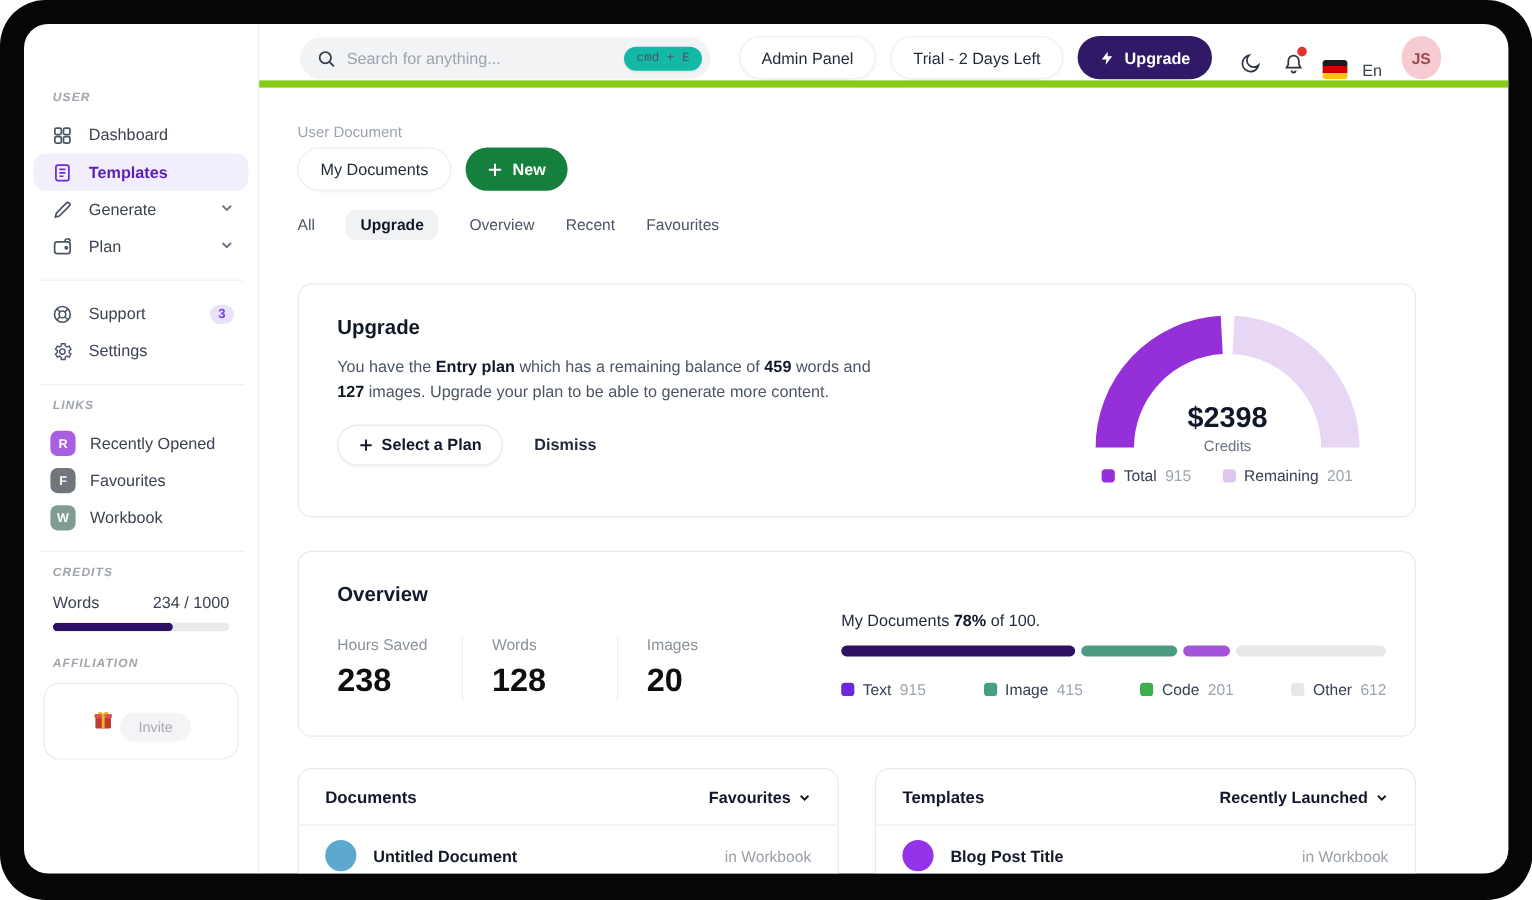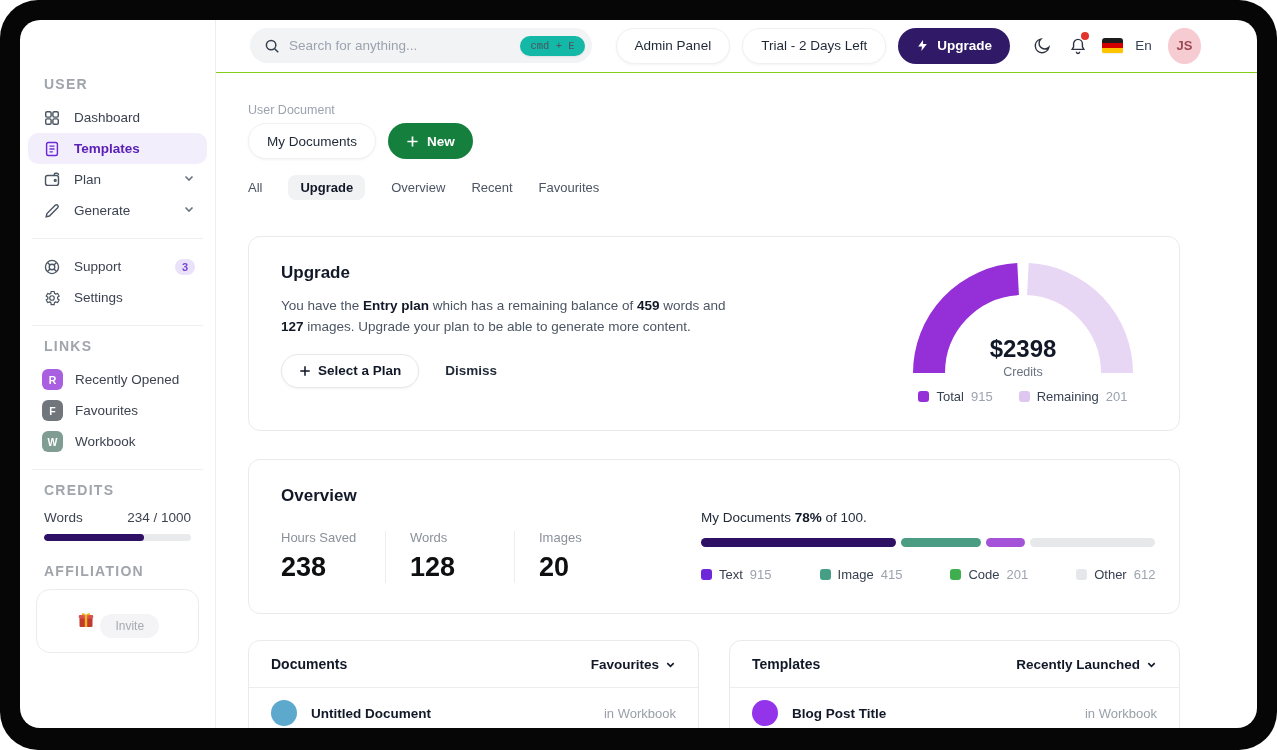--- a/index.html
+++ b/index.html
@@ -2,40 +2,40 @@
 <html><head>
 <meta charset="utf-8">
 <style>
   * { margin:0; padding:0; box-sizing:border-box; }
   html,body { width:1277px; height:750px; background:#fff; font-family:"Liberation Sans","DejaVu Sans",sans-serif; }
   .frame { position:relative; width:1277px; height:750px; background:#060606; border-radius:38px; overflow:hidden; }
   .app { position:absolute; left:20px; top:20px; right:20px; bottom:22px; background:#fff; border-radius:20px; overflow:hidden; display:flex; }
 
   
   .sidebar { width:196px; flex:0 0 196px; border-right:1px solid #ededf0; padding:56px 8px 0 8px; }
-  .section-label { font-size:14px; font-weight:700; color:#a0a4ab; letter-spacing:.09em; margin:0 0 10px 16px; }
+  .section-label { font-size:10px; font-weight:700; color:#a0a4ab; letter-spacing:.09em; margin:0 0 10px 16px;font-style:italic; }
   .nav-item { display:flex; align-items:center; gap:13px; height:31px; padding:0 12px 0 14px; border-radius:10px; color:#3c4250; font-size:13.5px; cursor:pointer; }
   .nav-item .ic { width:19px; height:19px; color:#4b5563; display:flex; align-items:center; justify-content:center; }
   .nav-item.active { background:#f3eefc; color:#5b21b6; font-weight:700; }
   .nav-item.active .ic { color:#6d28d9; }
   .nav-item .chev { margin-left:auto; color:#6b7280; }
   .nav-badge { margin-left:auto; background:#e9e2f9; color:#7744d9; font-size:11px; font-weight:600; border-radius:10px; padding:2px 7px; }
   .side-div { height:1px; background:#f0f0f3; margin:12px 4px; }
   .link-item { display:flex; align-items:center; gap:12px; height:31px; padding:0 14px; color:#3c4250; font-size:13.5px; cursor:pointer; }
   .link-avatar { width:21px; height:21px; border-radius:6px; color:#fff; font-size:10.5px; font-weight:700; display:flex; align-items:center; justify-content:center; }
   .credits-row { display:flex; justify-content:space-between; align-items:center; padding:2px 16px 0 16px; font-size:13.5px; color:#3c4250; }
   .credits-bar { margin:9px 16px 0 16px; height:7px; border-radius:5px; background:#e9eaec; overflow:hidden; }
   .credits-fill { height:100%; border-radius:5px; }
   .affil-card { margin:10px 8px 0 8px; border:1px solid #ececf0; border-radius:14px; padding:13px 8px 14px; text-align:center; }
   .affil-text { font-size:12.5px; color:#4b5563; line-height:1.45; margin-top:6px; }
   .invite-btn { display:inline-block; margin-top:11px; background:#f4f4f6; color:#a6aab1; font-size:12px; padding:5px 15px; border-radius:999px; border:none; cursor:pointer; }
 
   
   .right-col { flex:1; display:flex; flex-direction:column; min-width:0; }
-  .topbar { height:53px; flex:0 0 53px; border-bottom:1px solid #84cc16; display:flex; align-items:center; padding:0 56px 1px 34px; gap:12px; }
+  .topbar { height:53px; flex:0 0 53px; border-bottom:6px solid #84cc16; display:flex; align-items:flex-end; padding:0 56px 1px 34px; gap:12px; }
   .search-box { width:368px; height:35px; background:#f2f3f5; border-radius:18px; display:flex; align-items:center; padding:0 7px 0 14px; gap:9px; }
   .search-box input { flex:1; border:none; outline:none; background:transparent; font-size:13.5px; color:#374151; font-family:inherit; }
   .search-box input::placeholder { color:#9ca3af; }
   .kbd-pill { background:#14b8a6; border-radius:12px; padding:4px 10px; font-family:"Liberation Mono","DejaVu Sans Mono",monospace; font-size:10.5px; color:#4b5563; box-shadow:0 1px 2px rgba(0,0,0,.07); white-space:nowrap; }
   .tb-spacer { flex:1; }
   .pill-btn { height:36px; display:flex; align-items:center; padding:0 18px; background:#fff; border:1px solid #f0f0f2; box-shadow:0 1px 3px rgba(0,0,0,.05); border-radius:18px; font-size:13.5px; font-weight:500; color:#1f2937; cursor:pointer; white-space:nowrap; }
   .upgrade-btn { height:36px; display:flex; align-items:center; gap:8px; padding:0 18px; border:none; border-radius:18px; color:#fff; font-size:13.5px; font-weight:600; cursor:pointer; }
   .tb-icon { color:#2d3340; display:flex; align-items:center; justify-content:center; width:26px; height:26px; cursor:pointer; position:relative; }
   .bell-dot { position:absolute; top:-1px; right:1px; width:8px; height:8px; border-radius:50%; background:#e0342c; }
   .flag { width:23px; height:16px; border-radius:3px; overflow:hidden; display:flex; flex-direction:column; box-shadow:0 0 0 1px rgba(0,0,0,.06) inset; cursor:pointer; }
@@ -127,40 +127,40 @@
               <line x1="7.2" y1="10" x2="12.8" y2="10"></line>
               <line x1="7.2" y1="13.2" x2="11" y2="13.2"></line>
             </svg>
         </span>
         <span>Templates</span>
       </div>
 
       <div class="nav-item">
         <span class="ic">
           <svg width="18" height="18" viewBox="0 0 20 20" fill="none" stroke="currentColor" stroke-width="1.6">
+              <path d="M3.5 16.5l.9-3.6L13.6 3.7a1.9 1.9 0 0 1 2.7 2.7L7.1 15.6l-3.6.9z"></path>
+            </svg>
+        </span>
+        <span>Generate</span>
+        <span class="chev">
+          <svg width="12" height="12" viewBox="0 0 12 12" fill="none" stroke="currentColor" stroke-width="1.6">
+              <polyline points="2.5,4.5 6,8 9.5,4.5"></polyline>
+            </svg>
+        </span>
+      </div>
+
+      <div class="nav-item">
+        <span class="ic">
+          <svg width="18" height="18" viewBox="0 0 20 20" fill="none" stroke="currentColor" stroke-width="1.6">
               <rect x="2.8" y="5" width="14.4" height="11" rx="2.4"></rect>
               <path d="M12.5 5V3.8a1.4 1.4 0 0 1 1.4-1.4h1.2a1.9 1.9 0 0 1 2.1 2.2"></path>
               <circle cx="13.6" cy="10.5" r="1"></circle>
             </svg>
         </span>
         <span>Plan</span>
-        <span class="chev">
-          <svg width="12" height="12" viewBox="0 0 12 12" fill="none" stroke="currentColor" stroke-width="1.6">
-              <polyline points="2.5,4.5 6,8 9.5,4.5"></polyline>
-            </svg>
-        </span>
-      </div>
-
-      <div class="nav-item">
-        <span class="ic">
-          <svg width="18" height="18" viewBox="0 0 20 20" fill="none" stroke="currentColor" stroke-width="1.6">
-              <path d="M3.5 16.5l.9-3.6L13.6 3.7a1.9 1.9 0 0 1 2.7 2.7L7.1 15.6l-3.6.9z"></path>
-            </svg>
-        </span>
-        <span>Generate</span>
         <span class="chev">
           <svg width="12" height="12" viewBox="0 0 12 12" fill="none" stroke="currentColor" stroke-width="1.6">
               <polyline points="2.5,4.5 6,8 9.5,4.5"></polyline>
             </svg>
         </span>
       </div>
 
       <div class="side-div"></div>
 
       <div class="nav-item">

